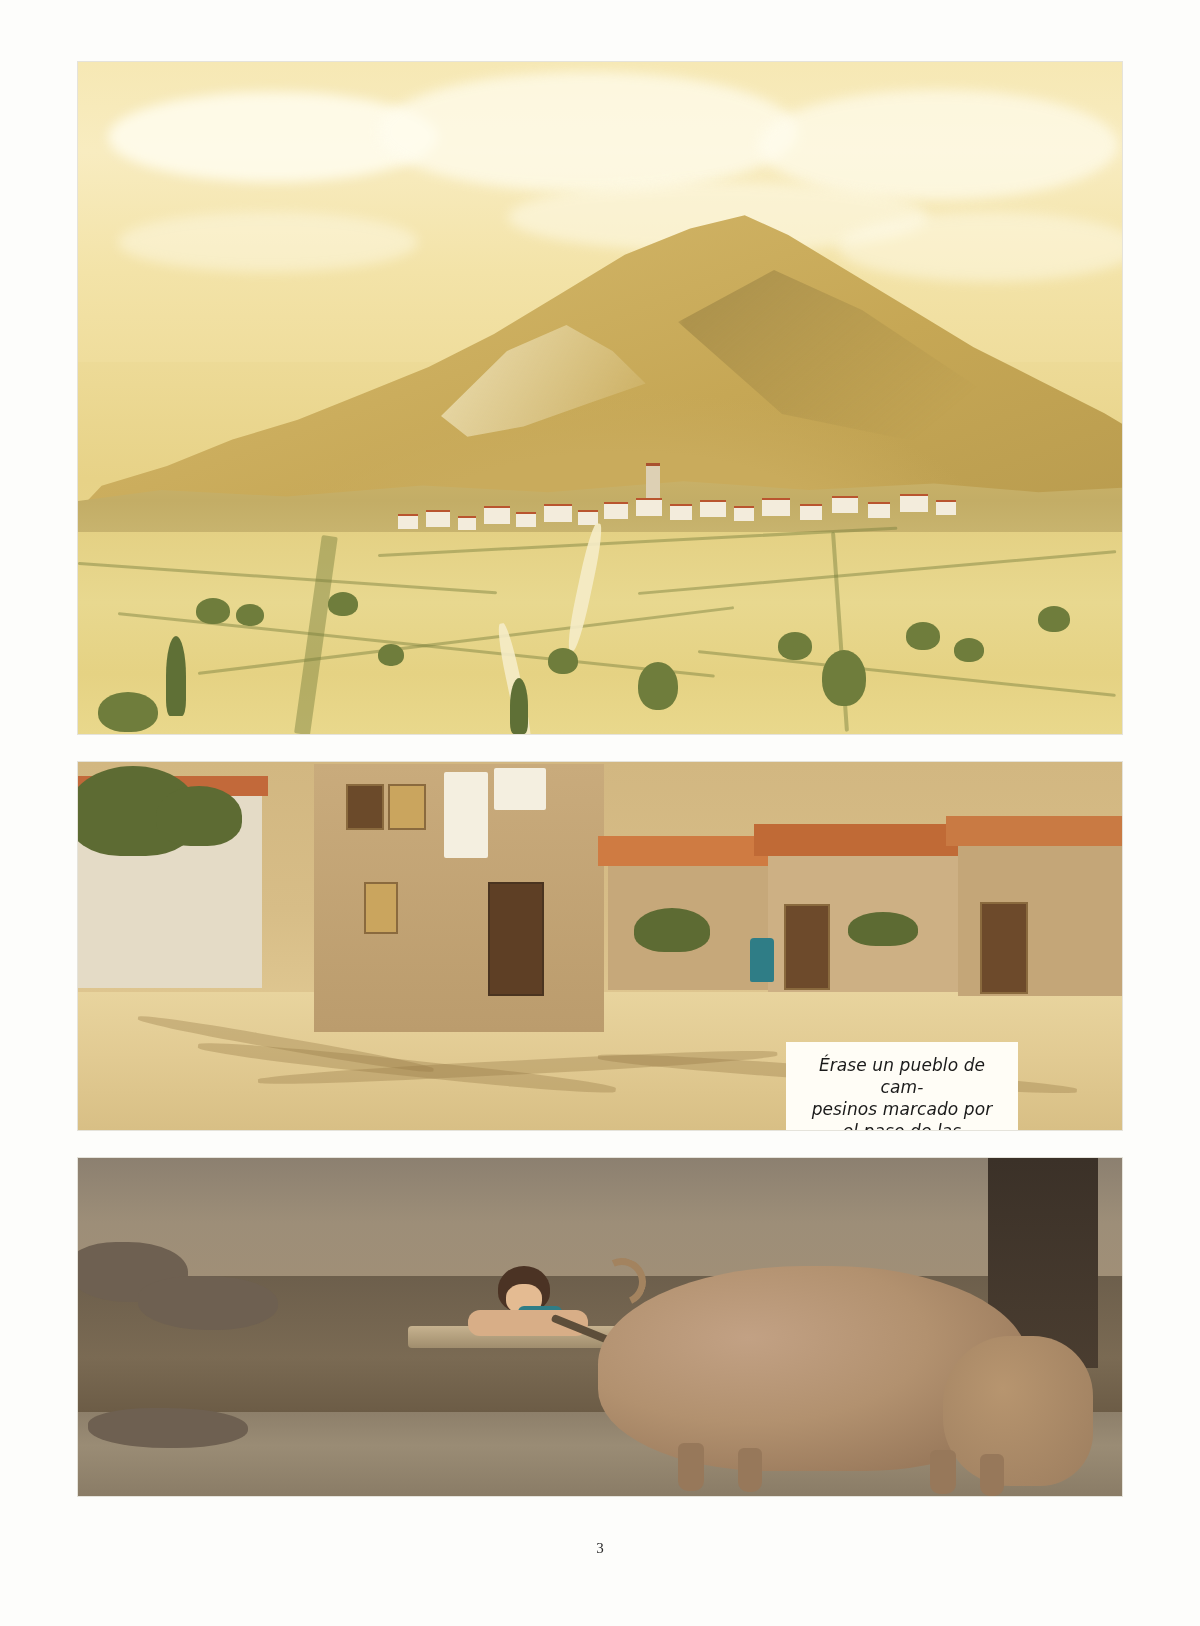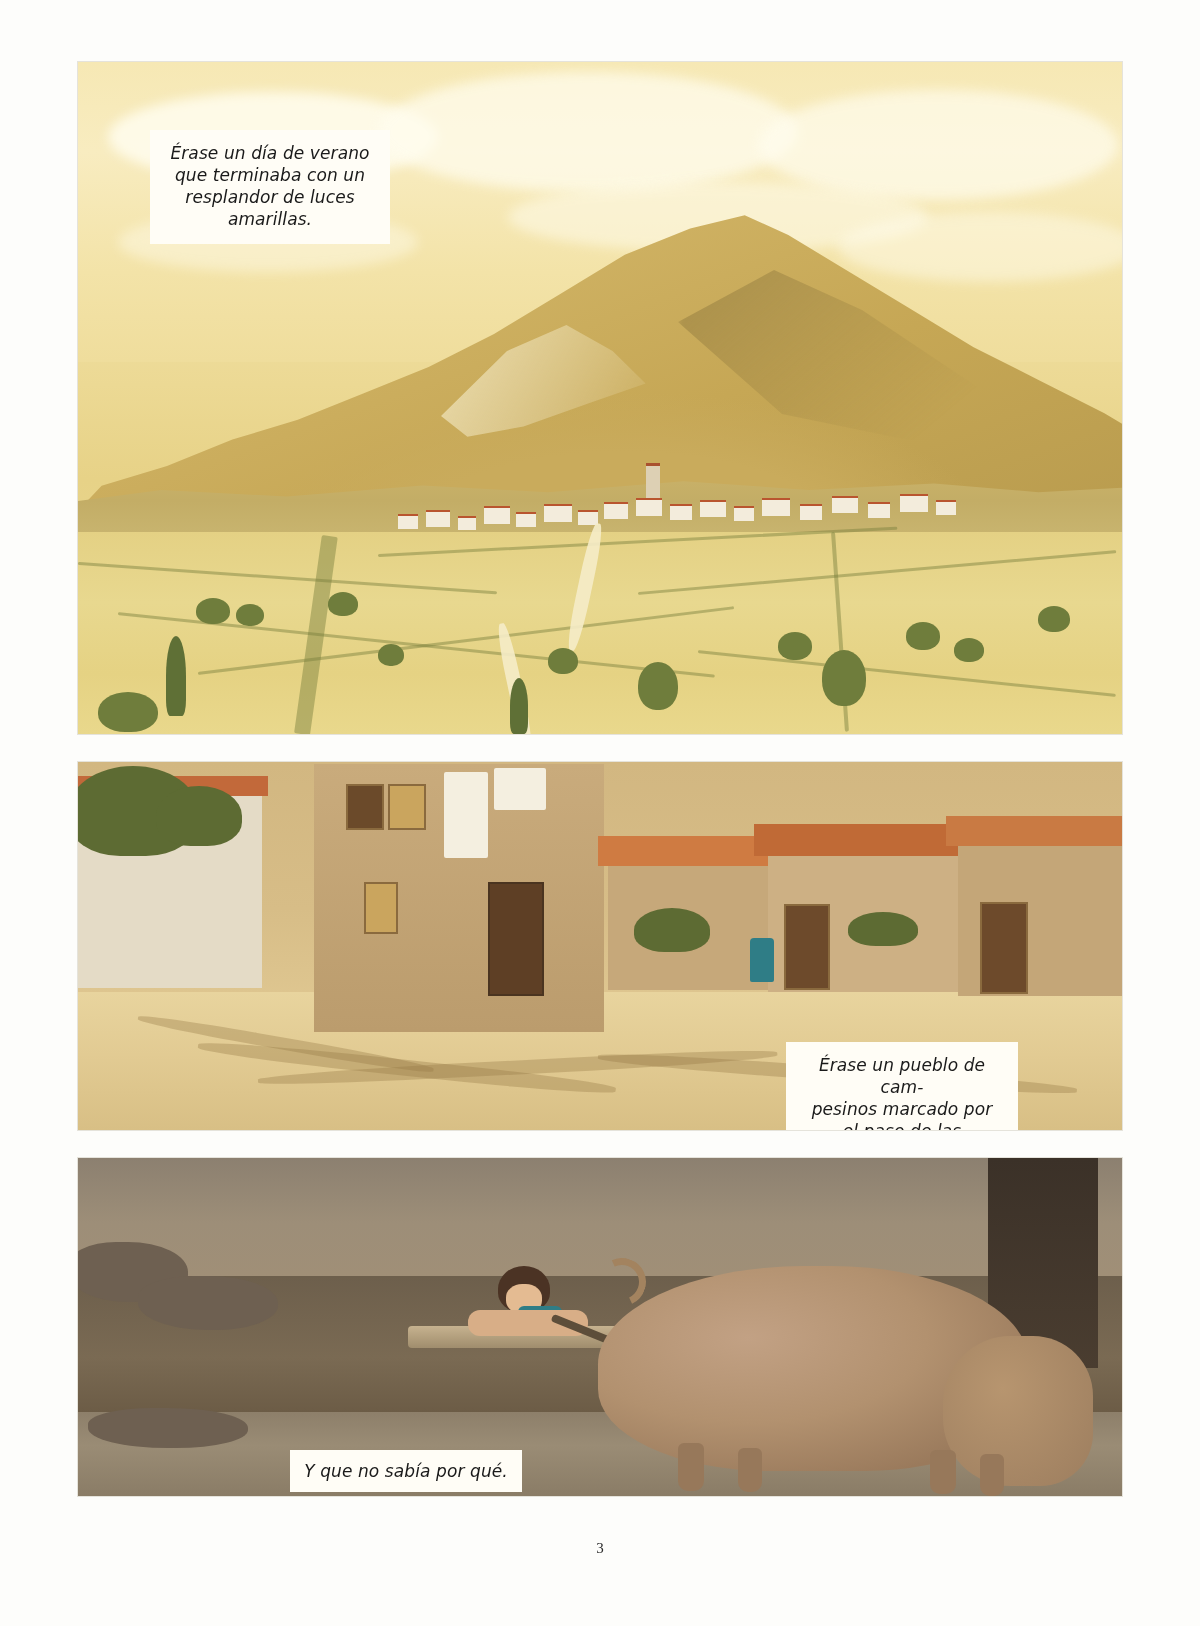--- a/index.html
+++ b/index.html
@@ -327,21 +327,20 @@
         <div class="tree" style="left:700px; top:100px; width:34px; height:28px;"></div>
         <div class="tree" style="left:744px; top:118px; width:44px; height:56px;"></div>
         <div class="tree" style="left:828px; top:90px;  width:34px; height:28px;"></div>
         <div class="tree" style="left:876px; top:106px; width:30px; height:24px;"></div>
         <div class="tree" style="left:960px; top:74px;  width:32px; height:26px;"></div>
         <div class="cypress" style="left:88px;  top:104px; width:20px; height:80px;"></div>
         <div class="cypress" style="left:432px; top:146px; width:18px; height:56px;"></div>
         <div class="tree" style="left:20px;  top:160px; width:60px; height:40px;"></div>
       </div>
 
-      <div class="caption" id="caption-1">Érase un día de verano que terminaba con un resplandor de luces amarillas.</div>
     </div>
 
     <div class="panel" id="panel-street">
       <div class="street-ground"></div>
 
       <div class="bldg" style="left:-6px; top:26px; width:190px; height:200px; background:#e4dbc6;"></div>
       <div class="roof" style="left:-6px; top:14px; width:196px; height:20px;"></div>
       <div class="hedge" style="left:-10px; top:4px; width:130px; height:90px;"></div>
       <div class="hedge" style="left:78px; top:24px; width:86px; height:60px;"></div>
 
@@ -395,19 +394,18 @@
 
       <div class="pig-body"></div>
       <div class="pig-head"></div>
       <div class="pig-tail"></div>
       <div class="pig-leg" style="left:600px; top:285px; width:26px; height:48px;"></div>
       <div class="pig-leg" style="left:660px; top:290px; width:24px; height:44px;"></div>
       <div class="pig-leg" style="left:852px; top:292px; width:26px; height:44px;"></div>
       <div class="pig-leg" style="left:902px; top:296px; width:24px; height:42px;"></div>
 
 
-      <div class="caption" id="caption-4">Y que no sabía por qué.</div>
     </div>
 
   </div>
 
   <div class="page-number">3</div>
 </div>
 
 </body></html>

